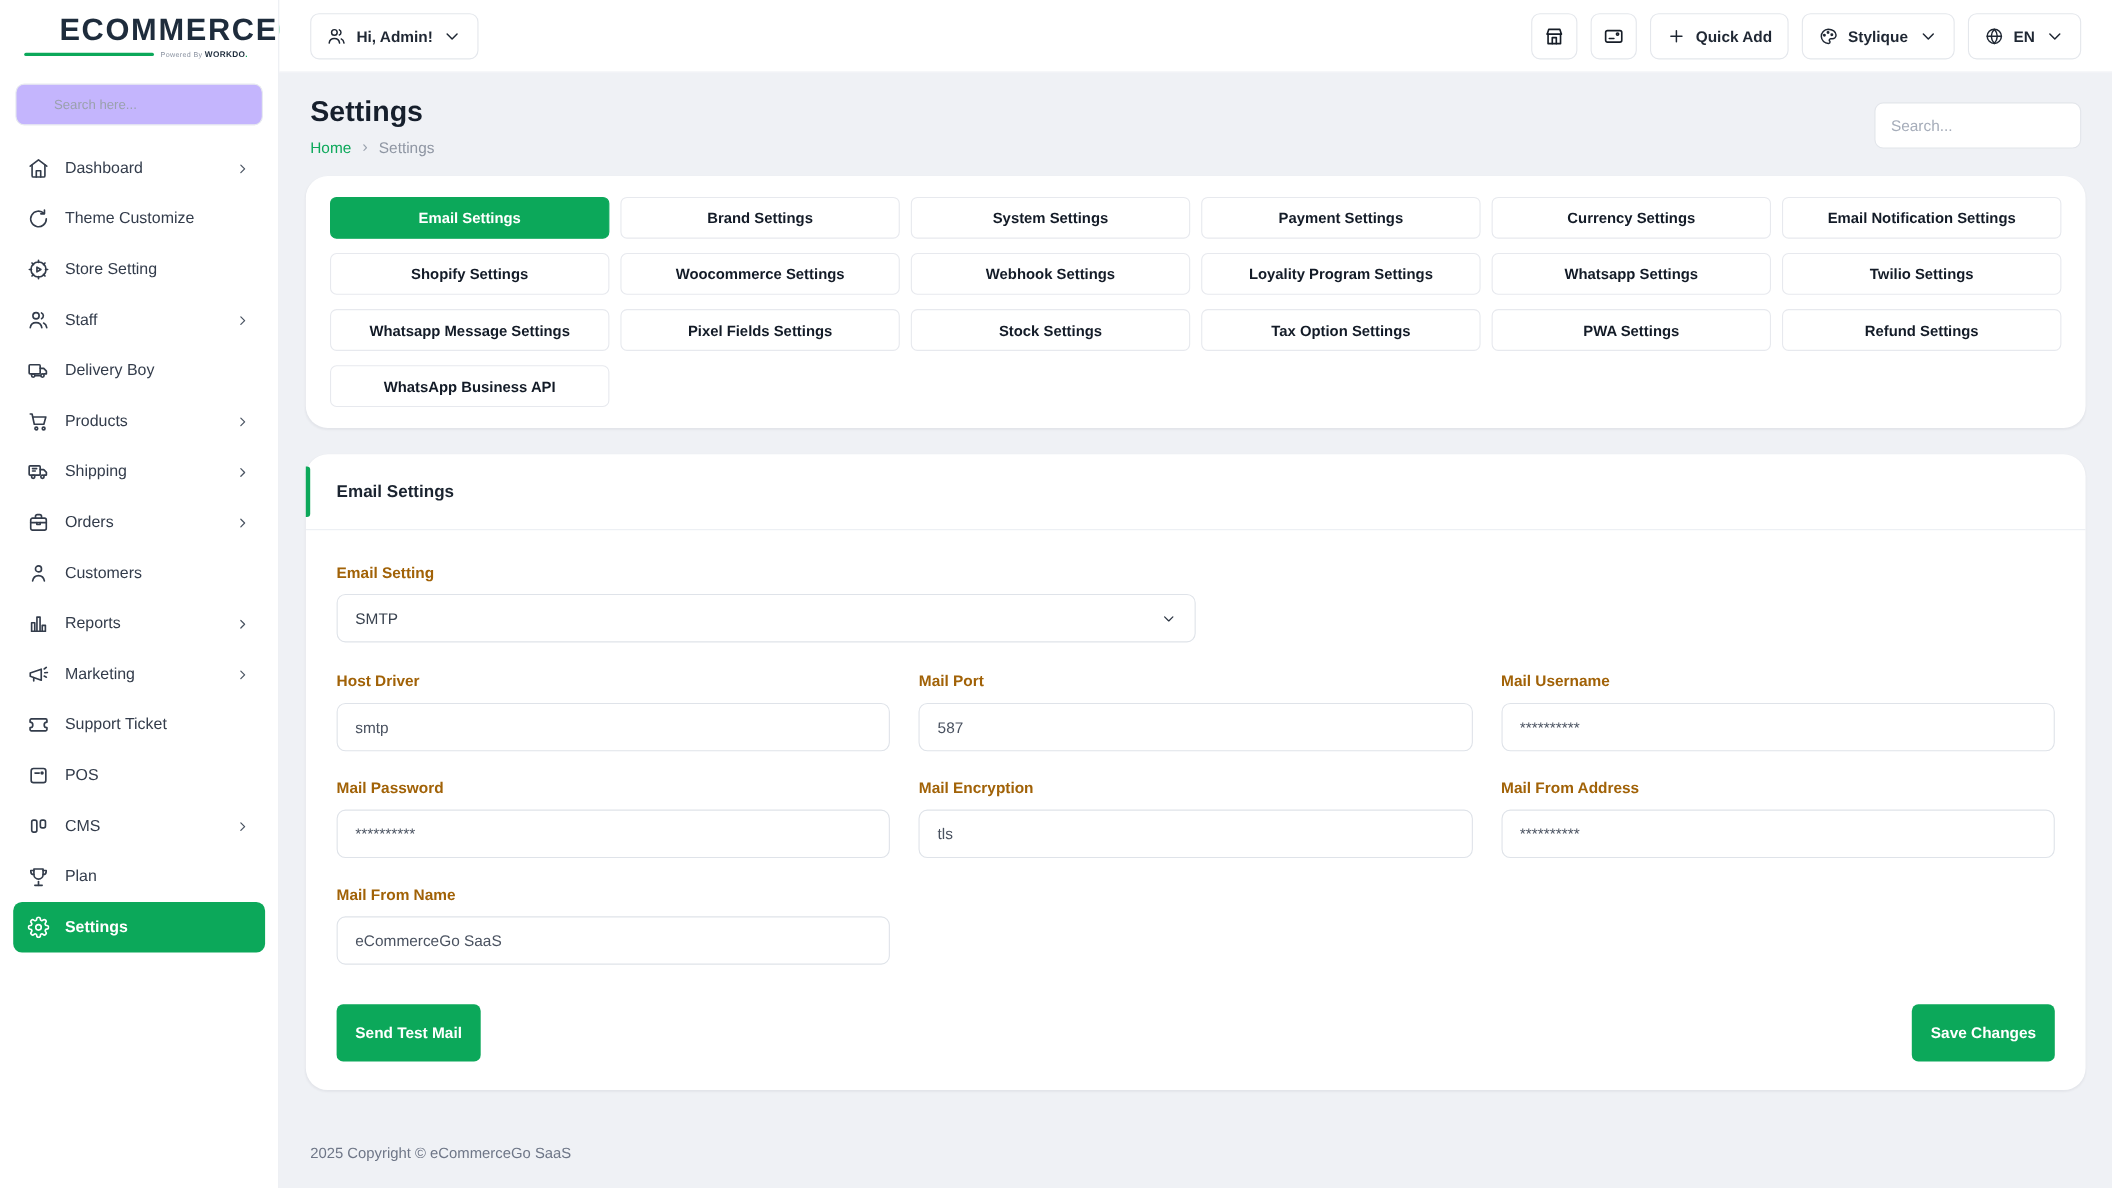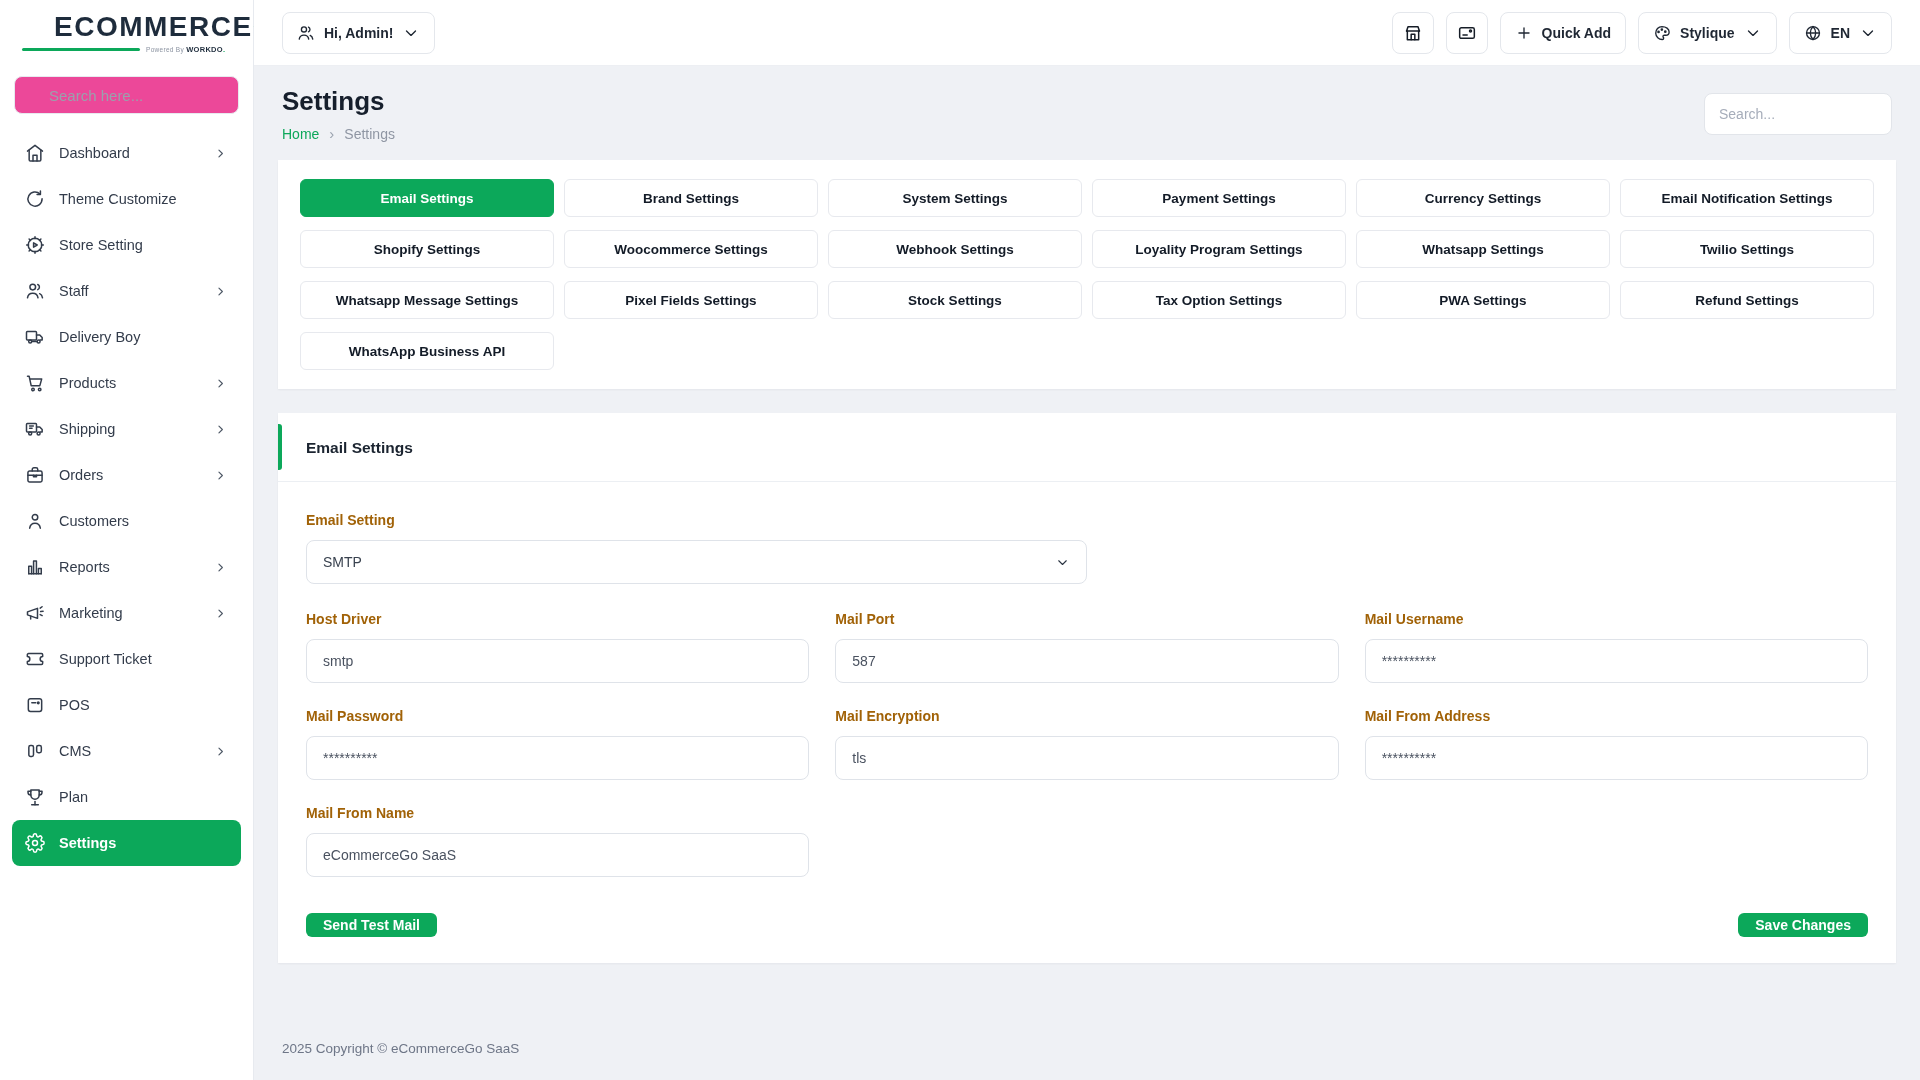--- a/index.html
+++ b/index.html
@@ -19,21 +19,21 @@
   .logo-wrap { height:66px; display:flex; align-items:center; padding:0 22px; }
   .logo-text { font-size:28px; font-weight:bold; letter-spacing:1.5px; color:#1e2c3c; line-height:1;margin-left:32px; }
   .logo-text .go { color:var(--accent); }
   .logo-sub { display:flex; align-items:center; gap:6px; margin-top:4px; }
   .logo-line { height:3px; width:118px; background:var(--accent); border-radius:2px; }
   .logo-powered { font-size:6.5px; color:#8b93a1; letter-spacing:.3px; }
   .logo-powered b { color:#1e2c3c; font-size:7.5px; }
   .logo-powered b i { color:var(--accent); font-style:normal; }
   .side-search { margin:10px 14px 6px; position:relative; }
   .side-search .ico { position:absolute; left:11px; top:50%; transform:translateY(-50%); color:#6c7686; }
-  .side-search input { width:100%; height:38px; border:1px solid var(--border); border-radius:8px; padding:0 12px 0 34px; font-size:15px; color:#333; outline:none; background:#ec4899; font-family:inherit; }
+  .side-search input { width:100%; height:38px; border:1px solid var(--border); border-radius:8px; padding:0 12px 0 34px; font-size:12px; color:#333; outline:none; background:#c4b5fd; font-family:inherit; }
   .side-search input::placeholder { color:#9aa1ad; }
   nav { padding:10px 12px; display:flex; flex-direction:column; }
   .nav-item { height:46px; display:flex; align-items:center; gap:14px; padding:0 13px; border-radius:8px; color:#333c4b; font-size:14.5px; cursor:pointer; }
   .nav-item .chev { margin-left:auto; color:#4b5563; }
   .nav-item.active { background:var(--accent); color:#fff; font-weight:bold; }
 
   
   .main { flex:1; display:flex; flex-direction:column; min-width:0; }
   .topbar { height:66px; background:#fff; border-bottom:1px solid #edeff3; display:flex; align-items:center; justify-content:space-between; padding:0 28px; flex:0 0 auto; }
   .pill { display:inline-flex; align-items:center; gap:9px; border:1px solid #e4e7ec; background:#fff; border-radius:8px; padding:0 14px; height:42px; font-size:14px; font-weight:bold; color:#1f2733; cursor:pointer; font-family:inherit; }
@@ -45,38 +45,38 @@
   .content { flex:1; display:flex; flex-direction:column; padding:18px 24px 0; min-height:0; }
   .page-head { display:flex; align-items:center; justify-content:space-between; margin:2px 4px 18px; }
   .page-title { font-size:26px; font-weight:bold; color:#161f2c; }
   .breadcrumb { display:flex; align-items:center; gap:10px; margin-top:8px; font-size:14px; }
   .breadcrumb .home { color:var(--accent); cursor:pointer; }
   .breadcrumb .sep { color:#9aa2ae; font-size:15px; }
   .breadcrumb .cur { color:#8f96a3; }
   .head-search input { width:188px; height:42px; border:1px solid #e2e5ea; border-radius:8px; background:#fff; padding:0 14px; font-size:14px; color:#333; outline:none; font-family:inherit; }
   .head-search input::placeholder { color:#a6adba; }
 
-  .card { background:#fff; border-radius:0; box-shadow:0 1px 2px rgba(16,24,40,.05); }
+  .card { background:#fff; border-radius:20px; box-shadow:0 1px 2px rgba(16,24,40,.05); }
   .tabs-card { padding:19px 22px; }
   .tabs-grid { display:grid; grid-template-columns:repeat(6,1fr); gap:13px 10px; }
   .tab-btn { height:38px; border:1px solid #e7e9ee; border-radius:6px; background:#fff; font-size:13.5px; font-weight:bold; color:#131b27; cursor:pointer; font-family:inherit; padding:0 6px; white-space:nowrap; overflow:hidden; text-overflow:ellipsis; }
   .tab-btn.active { background:var(--accent); border-color:var(--accent); color:#fff; }
 
   .panel-card { margin-top:24px; position:relative; }
   .panel-head { position:relative; padding:26px 28px 24px; border-bottom:1px solid #eceff3; }
   .panel-head::before { content:""; position:absolute; left:0; top:50%; transform:translateY(-50%); width:4px; height:46px; background:var(--accent); border-radius:0 3px 3px 0; }
   .panel-title { font-size:15.5px; font-weight:bold; color:#1b2430; }
   .panel-body { padding:30px 28px 26px; }
   .field-label { display:block; font-size:14px; font-weight:bold; color:#a16207; margin-bottom:12px; }
   .select-box { width:50%; height:44px; border:1px solid var(--input-border); border-radius:8px; display:flex; align-items:center; padding:0 16px; font-size:14px; color:#39424f; cursor:pointer; background:#fff; }
   .select-box .chev { margin-left:auto; color:#2b3442; }
   .fields-grid { margin-top:27px; display:grid; grid-template-columns:repeat(3,1fr); column-gap:26px; row-gap:25px; }
   .field input { width:100%; height:44px; border:1px solid var(--input-border); border-radius:8px; padding:0 16px; font-size:14px; color:#4a5260; outline:none; background:#fff; font-family:inherit; }
   .actions-row { margin-top:36px; display:flex; align-items:center; justify-content:space-between; }
-  .btn { background:var(--accent); color:#fff; border:none; border-radius:6px; padding:0 17px; height:24px; font-size:14px; font-weight:bold; cursor:pointer; font-family:inherit; }
+  .btn { background:var(--accent); color:#fff; border:none; border-radius:6px; padding:0 17px; height:52px; font-size:14px; font-weight:bold; cursor:pointer; font-family:inherit; }
 
   .footer { margin-top:auto; padding:22px 4px 24px; font-size:13.5px; color:#6e7687; }
 </style>
 </head>
 <body style="--accent: #0ca85a;">
 
 <aside>
   <div class="logo-wrap">
     <div>
       <div class="logo-text"><span>ECOMMERCE</span><span class="go">GO</span></div>

